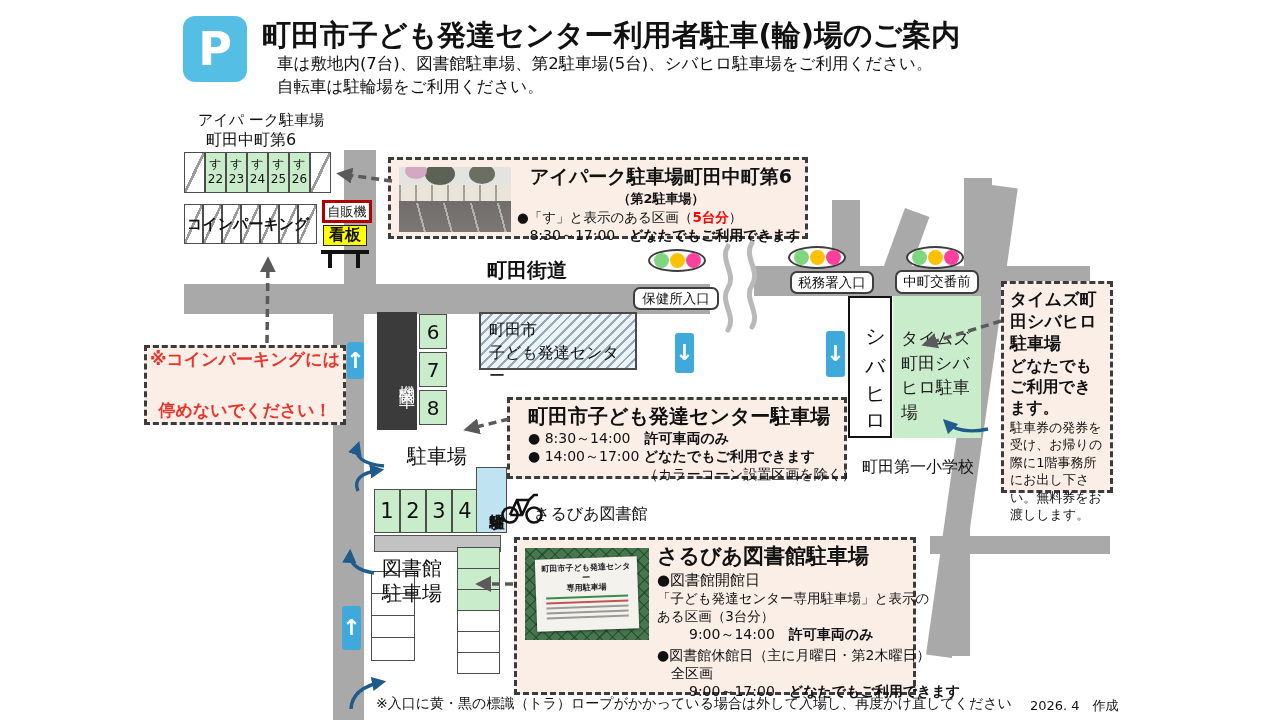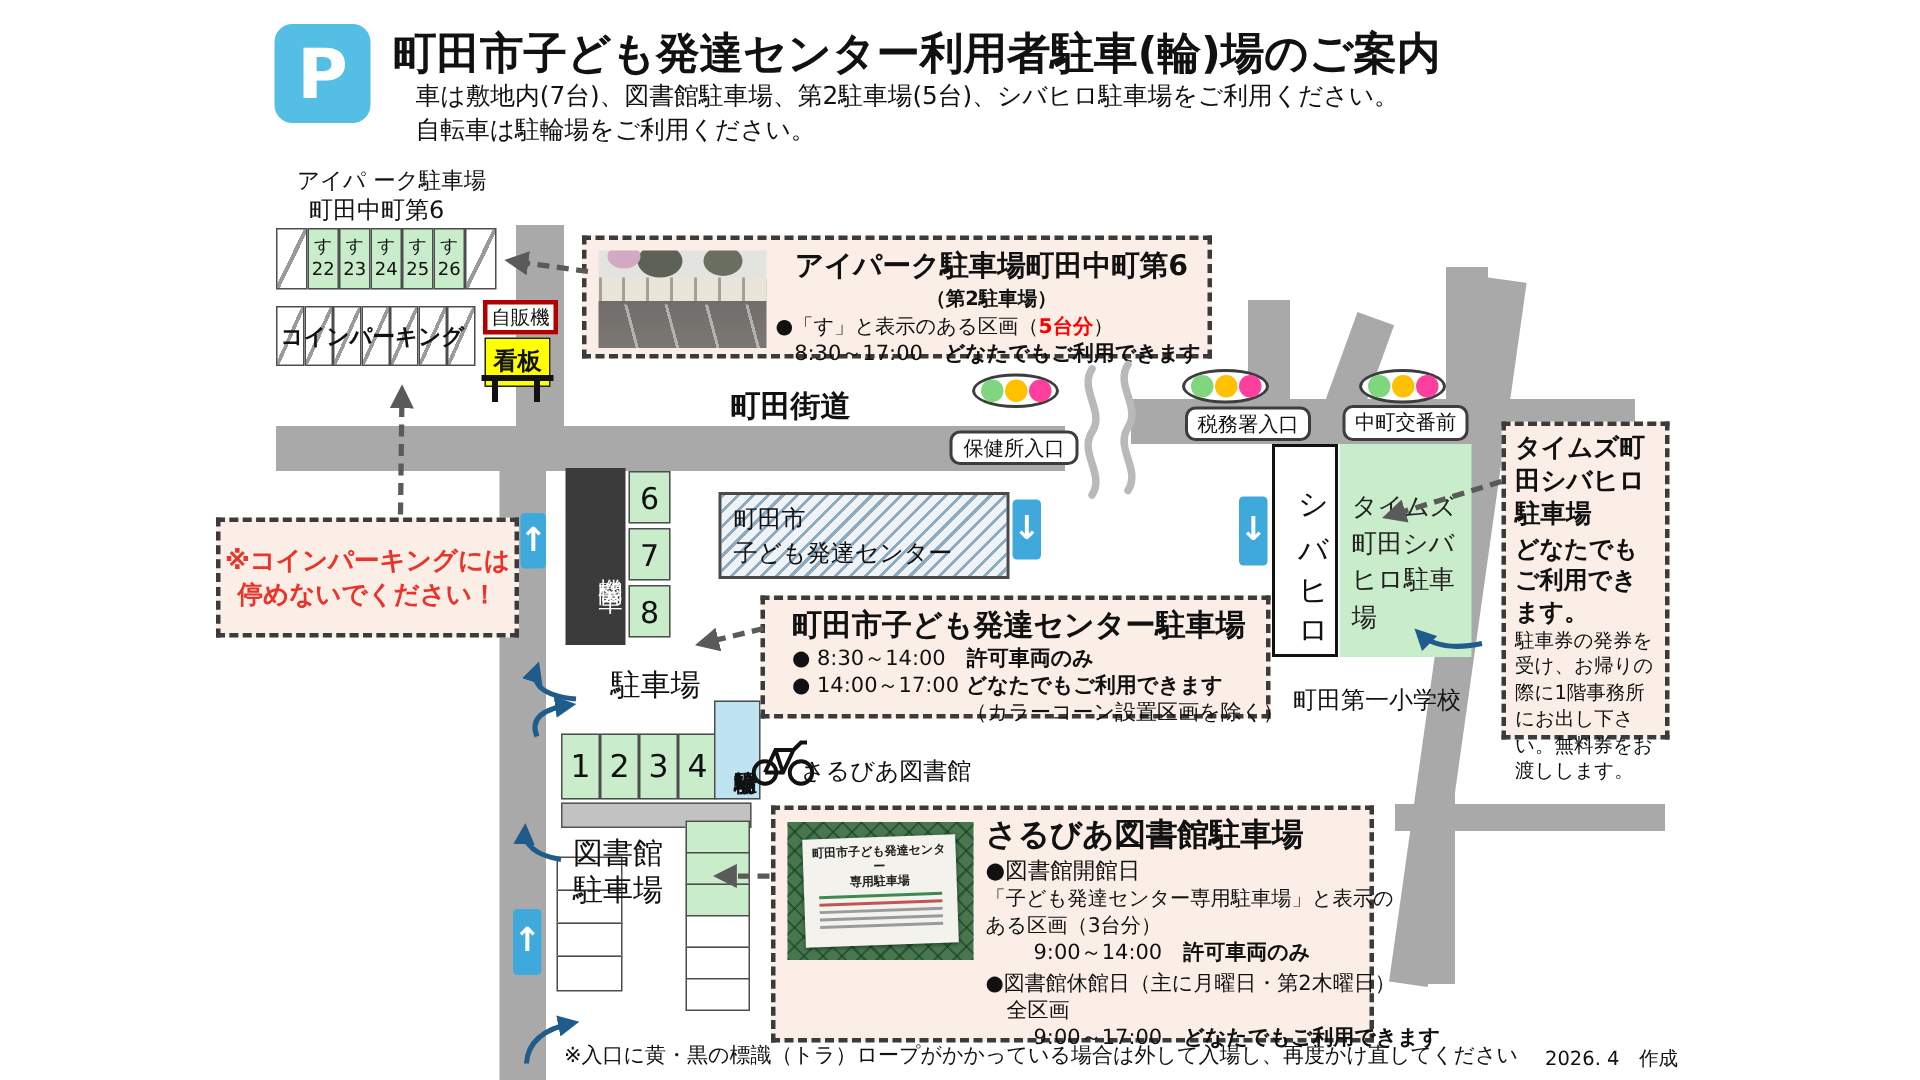--- a/index.html
+++ b/index.html
@@ -95,21 +95,21 @@
     <div class="cell diag" style="width:19px"></div>
     <div class="cell diag" style="width:19px"></div>
     <div class="cell diag" style="width:19px"></div>
     <div class="cell diag" style="width:19px"></div>
     <div class="cell diag" style="width:19px"></div>
     <div class="cell diag" style="width:19px"></div>
   </div>
   <div class="abs t-bold" style="left:187px;top:215px;font-size:15px;z-index:3;white-space:nowrap">コインパーキング</div>
 
   <div class="abs" style="left:322px;top:200px;width:50px;height:23px;background:#fff;border:3px solid #B00000;z-index:3;display:flex;align-items:center;justify-content:center;font-size:13px">自販機</div>
-  <div class="abs t-bold" style="left:323px;top:225px;width:44px;height:33px;background:#FFFF00;border:1px solid #222;z-index:3;display:flex;align-items:center;justify-content:center;font-size:16px">看板</div>
+  <div class="abs t-bold" style="left:323px;top:225px;width:44px;height:21px;background:#FFFF00;border:1px solid #222;z-index:3;display:flex;align-items:center;justify-content:center;font-size:16px">看板</div>
   <div class="abs stand-bar" style="left:321px;top:250px;width:48px;height:4px;z-index:3"></div>
   <div class="abs stand-bar" style="left:328px;top:254px;width:4px;height:14px;z-index:3"></div>
   <div class="abs stand-bar" style="left:356px;top:254px;width:4px;height:14px;z-index:3"></div>
 
   <div class="abs t-bold" style="left:487px;top:257px;font-size:20px">町田街道</div>
   <div class="abs tl" style="left:648px;top:249px;width:58px;height:23px">
     <i style="background:#7FD67F"></i>
     <i style="background:#FFC000"></i>
     <i style="background:#FF3F9E"></i>
   </div>
@@ -122,21 +122,21 @@
   </div>
   <div class="abs busstop" style="left:790px;top:271px;width:84px;height:23px">税務署入口</div>
 
   <div class="abs tl" style="left:906px;top:246px;width:58px;height:23px">
     <i style="background:#7FD67F"></i>
     <i style="background:#FFC000"></i>
     <i style="background:#FF3F9E"></i>
   </div>
   <div class="abs busstop" style="left:895px;top:270px;width:84px;height:24px">中町交番前</div>
 
-  <div class="abs hatch" style="left:479px;top:328px;width:194px;height:58px;padding:4px 8px;font-size:16px;line-height:1.45">
+  <div class="abs hatch" style="left:479px;top:312px;width:158px;height:58px;padding:4px 8px;font-size:16px;line-height:1.45">
     <div>町田市</div>
     <div>子ども発達センター</div>
   </div>
   <div class="abs blue-arrow" style="left:675px;top:333px;width:19px;height:40px">↓</div>
   <div class="abs blue-arrow" style="left:826px;top:331px;width:19px;height:46px">↓</div>
   <div class="abs blue-arrow" style="left:347px;top:342px;width:17px;height:37px">↑</div>
 
   <div class="abs vtext" style="left:377px;top:312px;width:40px;height:118px;background:#3B3B3B;color:#fff;font-size:16px;padding-top:14px;text-align:center;z-index:2;letter-spacing:4px">機関車</div>
   <div class="abs cell green" style="left:419px;top:314px;width:28px;height:35px;display:flex;align-items:center;justify-content:center;font-size:20px;z-index:2">6</div>
   <div class="abs cell green" style="left:419px;top:352px;width:28px;height:35px;display:flex;align-items:center;justify-content:center;font-size:20px;z-index:2">7</div>
@@ -208,21 +208,21 @@
     <div style="font-size:14px;white-space:nowrap"><span>● 14:00～17:00 </span><span class="t-bold">どなたでもご利用できます</span></div>
     <div style="font-size:14px;margin-left:116px;white-space:nowrap">（カラーコーン設置区画を除く）</div>
   </div>
 
   <div class="abs callout" style="left:1001px;top:281px;width:112px;height:212px;padding:4px 6px">
     <div class="t-bold" style="font-size:17px;line-height:1.3">タイムズ町田シバヒロ駐車場</div>
     <div class="t-bold" style="font-size:16px;line-height:1.3;margin-top:2px">どなたでもご利用できます。</div>
     <div style="font-size:13px;line-height:1.35">駐車券の発券を受け、お帰りの際に1階事務所にお出し下さい。無料券をお渡しします。</div>
   </div>
 
-  <div class="abs callout" style="left:144px;top:345px;width:202px;height:80px;display:flex;flex-direction:column;align-items:center;justify-content:center">
+  <div class="abs callout" style="left:144px;top:345px;width:202px;height:80px;display:flex;flex-direction:column;align-items:center;justify-content:space-between">
     <div class="t-bold" style="font-size:17px;color:#E8342A">※コインパーキングには</div>
     <div class="t-bold" style="font-size:17px;color:#E8342A">停めないでください！</div>
   </div>
 
   <div class="abs callout" style="left:514px;top:537px;width:402px;height:158px">
     <div class="abs photo2" style="left:8px;top:8px;width:124px;height:92px">
       <div class="sign">
         <div class="t1">町田市子ども発達センター</div>
         <div class="t1">専用駐車場</div>
         <div class="bar" style="background:#3d8a4f"></div>

